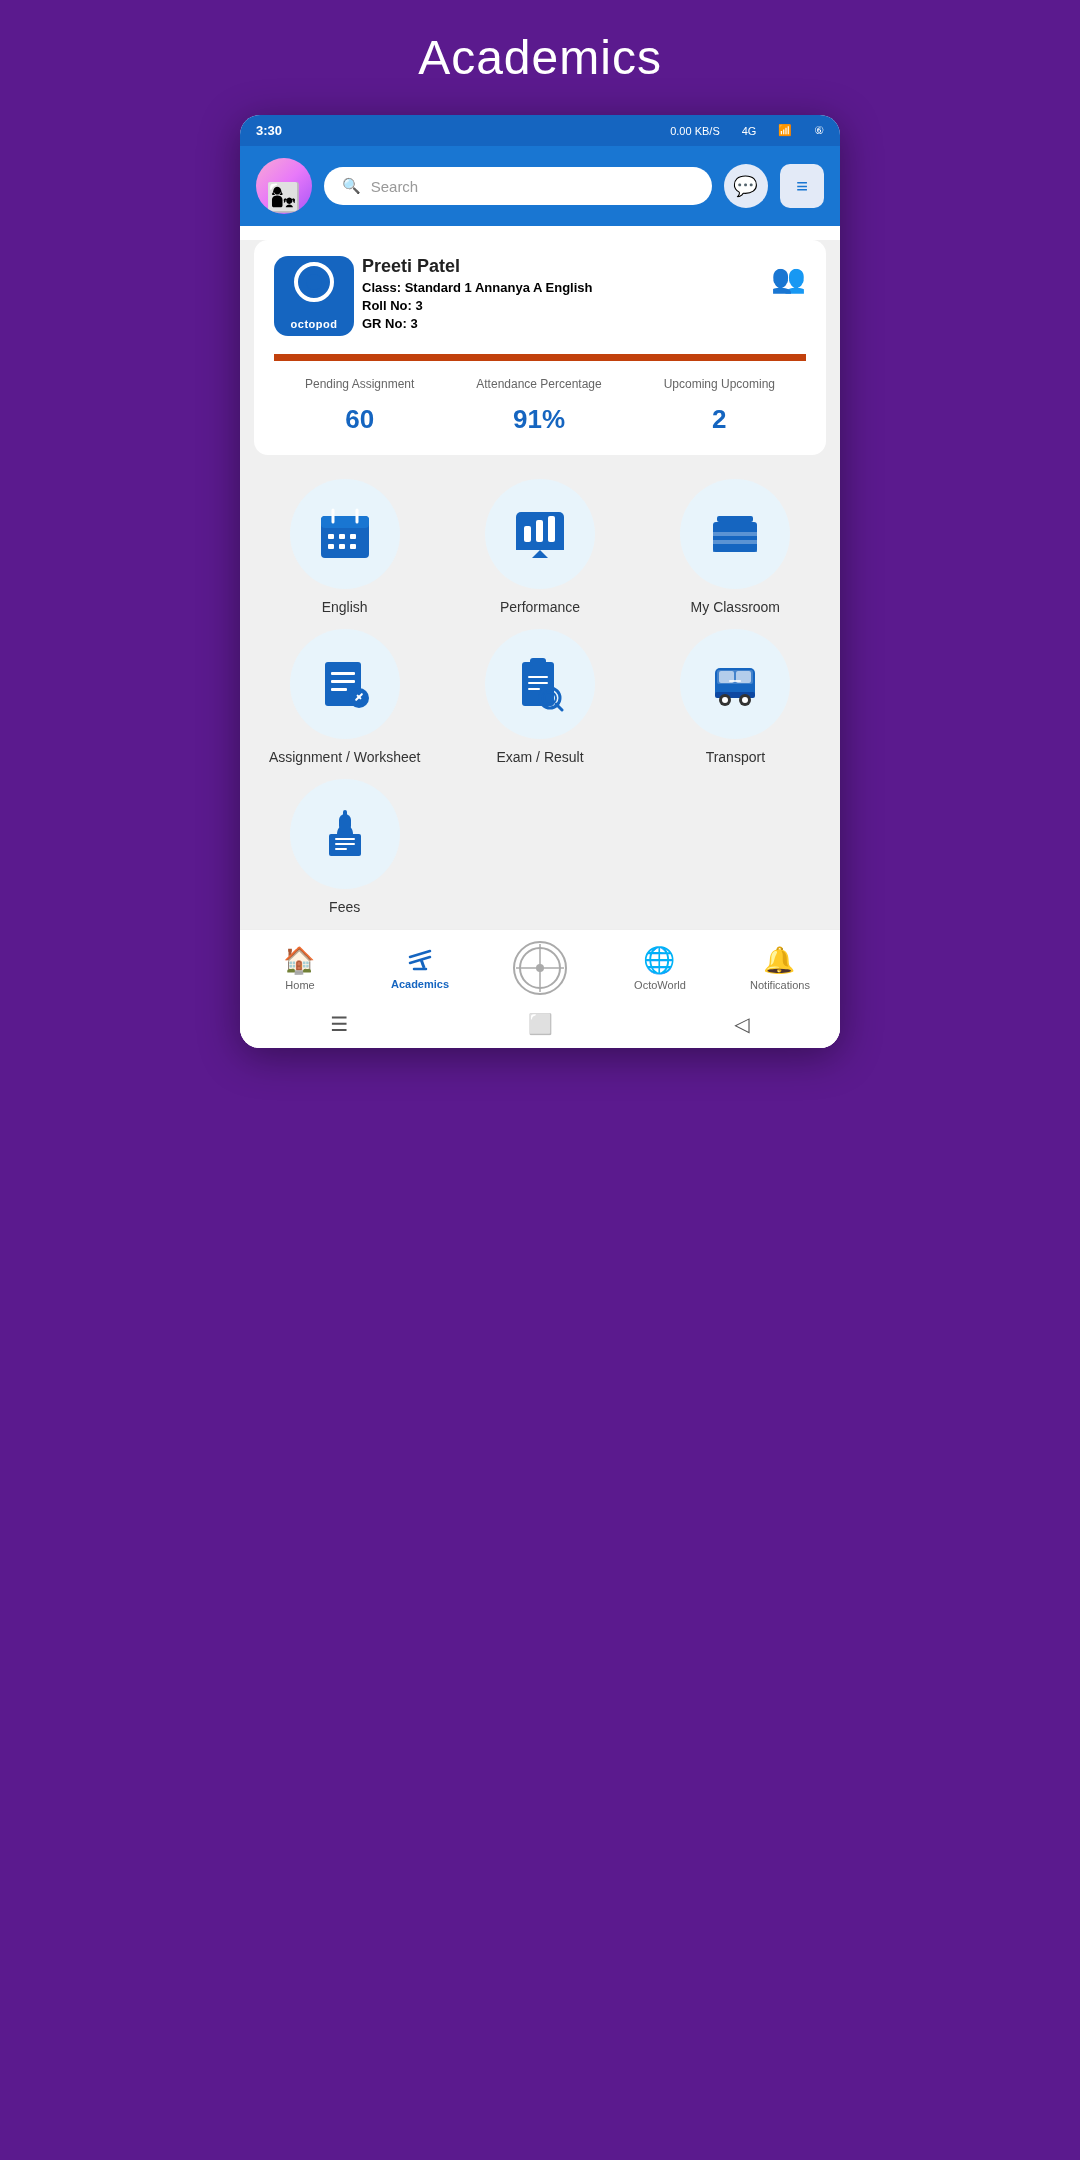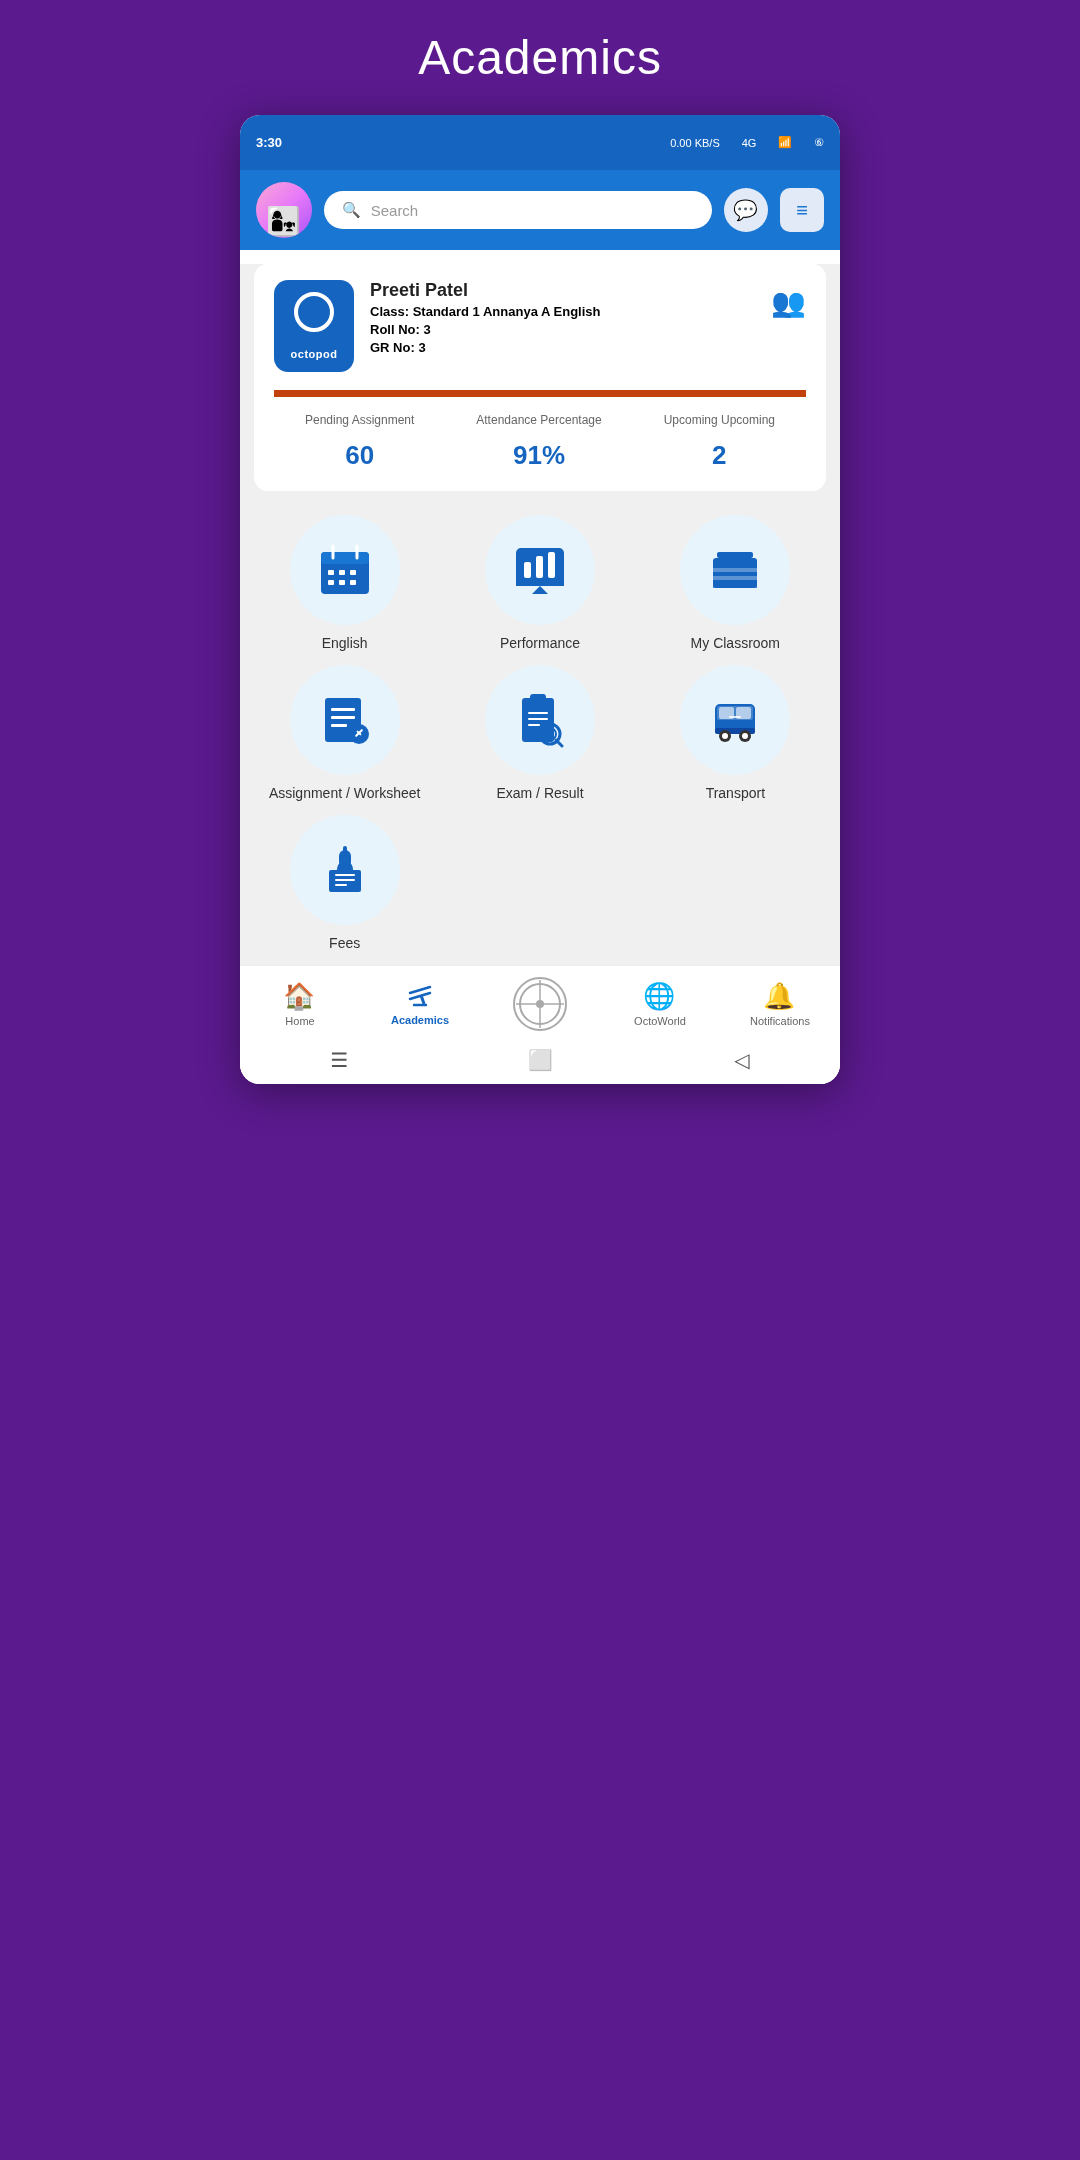--- a/index.html
+++ b/index.html
@@ -26,21 +26,21 @@
       overflow: hidden;
       box-shadow: 0 8px 40px rgba(0,0,0,0.4);
     }
     
     .status-bar {
       background: #1565c0;
       color: white;
       display: flex;
       justify-content: space-between;
       align-items: center;
-      padding: 20px 16px;
+      padding: 8px 16px;
       font-size: 13px;
     }
     .status-left { font-weight: bold; }
     .status-right { display: flex; align-items: center; gap: 22px; font-size: 11px; }
 
     
     .header {
       background: #1976d2;
       display: flex;
       align-items: center;
@@ -105,21 +105,21 @@
       border-radius: 14px;
       padding: 16px 20px 20px;
     }
     .profile-top {
       display: flex;
       align-items: flex-start;
       justify-content: space-between;
     }
     .profile-logo {
       width: 80px;
-      height: 92px;
+      height: 80px;
       background: #1565c0;
       border-radius: 14px;
       display: flex;
       flex-direction: column;
       align-items: center;
       justify-content: center;
       color: white;
       gap: 16px;
     }
     .logo-ring {
@@ -132,21 +132,21 @@
       justify-content: center;
     }
     .logo-ring::before {
       content: '';
       width: 16px;
       height: 16px;
       background: #1565c0;
       border-radius: 50%;
     }
     .logo-text { font-size: 11px; font-weight: 600; letter-spacing: 0.5px; }
-    .profile-info { flex: 1; padding-left: 16px; }
+    .profile-info { flex: 1; padding-left: 8px; }
     .profile-name { font-size: 18px; font-weight: 700; color: #222; }
     .profile-detail { font-size: 13px; color: #555; margin-top: 3px; }
     .profile-detail span { font-weight: 600; color: #000000; }
     .group-icon { font-size: 28px; color: #1565c0; margin-top: 6px; }
 
     .stats-row {
       display: flex;
       justify-content: space-around;
       text-align: center;
       margin-top: 18px;

